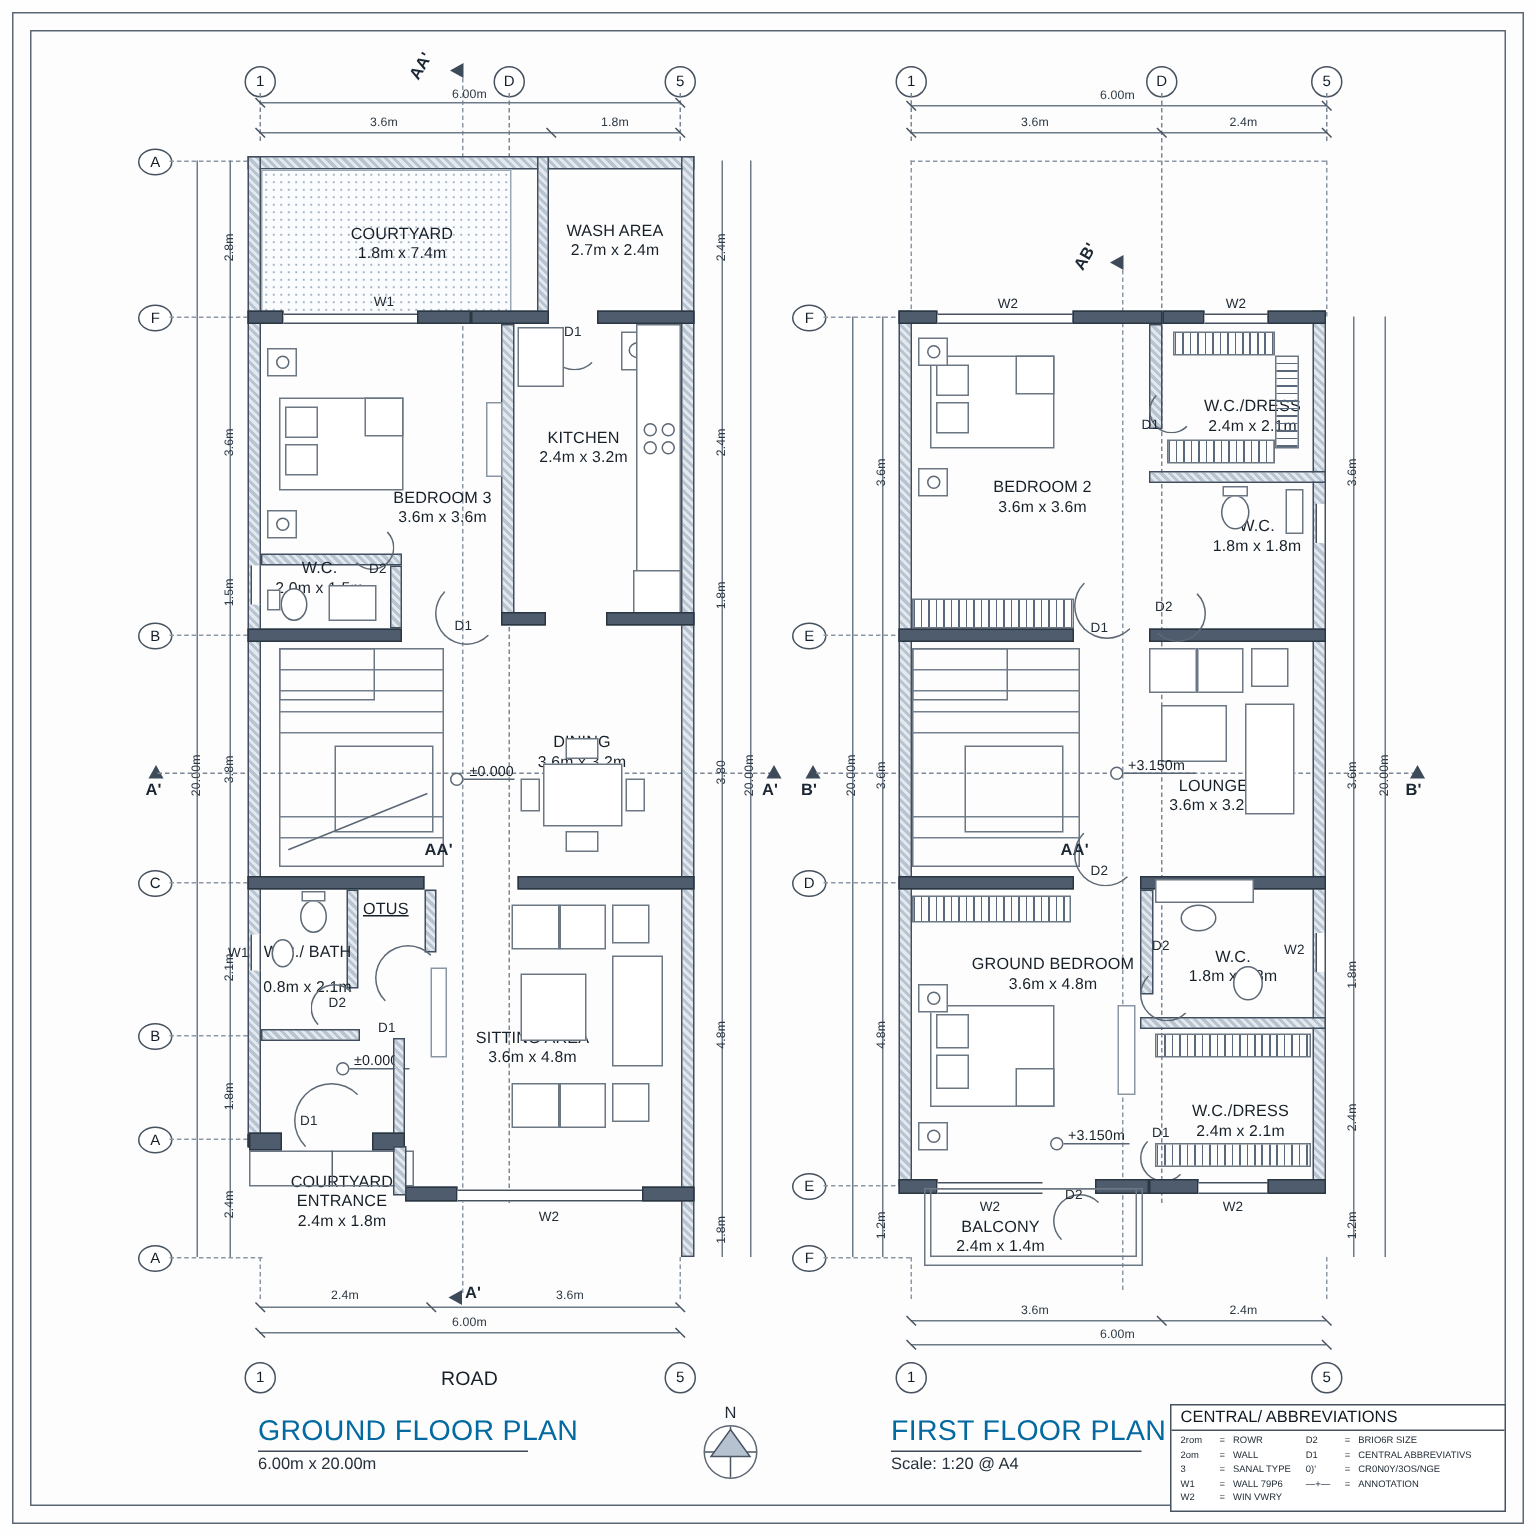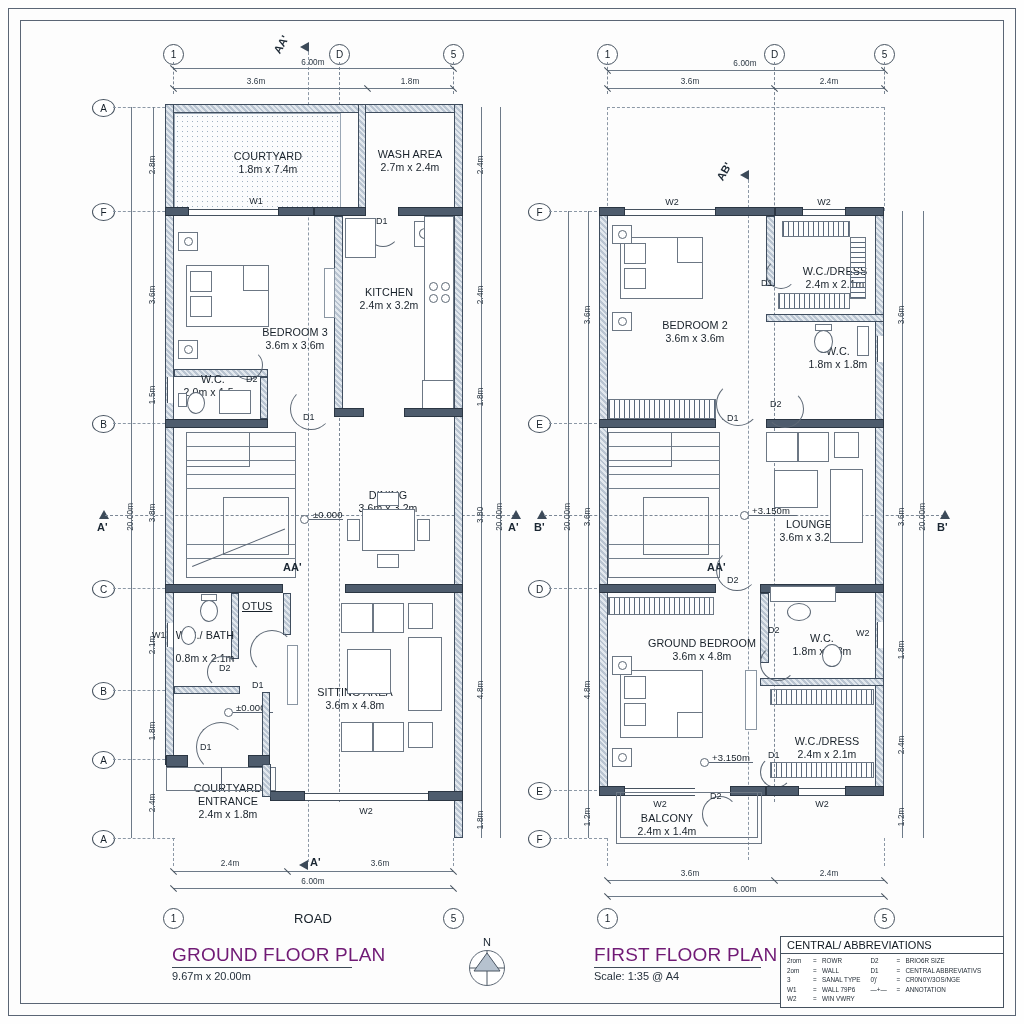--- a/index.html
+++ b/index.html
@@ -69,21 +69,21 @@
 
   
   .tri-up{position:absolute;width:0;height:0;border-left:5px solid transparent;
       border-right:5px solid transparent;border-bottom:9px solid #3c4a59;}
   .tri-left{position:absolute;width:0;height:0;border-top:5px solid transparent;
       border-bottom:5px solid transparent;border-right:9px solid #3c4a59;}
 
   .level-mark{position:absolute;}
 
   
-  .plan-title{position:absolute;font-size:19px;color:#701a75;letter-spacing:.2px;white-space:nowrap;}
+  .plan-title{position:absolute;font-size:19px;color:#0369a1;letter-spacing:.2px;white-space:nowrap;}
   .plan-title-ul{position:absolute;height:0;border-top:1.4px solid #3e4a57;}
   .plan-sub{position:absolute;font-size:11px;color:#26313c;white-space:nowrap;}
 
   
   .legend{position:absolute;border:1.2px solid #46525f;background:#fff;box-sizing:border-box;}
   .legend-hd{font-size:11px;padding:2px 5px 2px 6px;border-bottom:1.1px solid #46525f;color:#111a22;}
   .legend-body{display:flex;padding:3px 6px 4px 6px;gap:10px;}
   .legend-col{display:flex;flex-direction:column;gap:1px;}
   .legend-row{display:flex;font-size:6.3px;color:#1d2731;line-height:1.35;white-space:nowrap;}
   .legend-k{width:26px;}
@@ -324,21 +324,21 @@
     <div class="tick" style="left:449px;top:871px;"></div>
     <div class="tick" style="left:169px;top:888px;"></div>
       <div class="tick" style="left:449px;top:888px;"></div>
 
     <div class="bub rnd" style="left:163px;top:908px;">1</div>
     <div class="bub rnd" style="left:443px;top:908px;">5</div>
     <div class="lbl c" style="left:313px;top:911px;font-size:13px;">ROAD</div>
 
     <div class="plan-title" style="left:172px;top:944px;">GROUND FLOOR PLAN</div>
     <div class="plan-title-ul" style="left:172px;top:967px;width:180px;"></div>
-    <div class="plan-sub" style="left:172px;top:970px;">9.67m x 20.00m</div>
+    <div class="plan-sub" style="left:172px;top:970px;">6.00m x 20.00m</div>
 
     <div class="north-n" style="left:483px;top:936px;">N</div>
     <div class="oval" style="left:469px;top:950px;width:36px;height:36px;"></div>
     <svg width="36" height="36" style="position:absolute;left:469px;top:950px;">
       <line x1="18" y1="1" x2="18" y2="35" stroke="#4a5663" stroke-width="1"></line>
       <line x1="1" y1="18" x2="35" y2="18" stroke="#4a5663" stroke-width="1"></line>
       <polygon points="18,3 31,21 5,21" fill="#b6c2cf" stroke="#4a5663" stroke-width="1"></polygon>
     </svg>
   </div>
 
@@ -544,21 +544,21 @@
       <div class="tick" style="left:258px;top:880px;"></div>
     <div class="tick" style="left:368px;top:880px;"></div>
     <div class="tick" style="left:91px;top:896px;"></div>
       <div class="tick" style="left:368px;top:896px;"></div>
 
     <div class="bub rnd" style="left:85px;top:908px;">1</div>
     <div class="bub rnd" style="left:362px;top:908px;">5</div>
 
     <div class="plan-title" style="left:82px;top:944px;">FIRST FLOOR PLAN</div>
     <div class="plan-title-ul" style="left:82px;top:967px;width:167px;"></div>
-    <div class="plan-sub" style="left:82px;top:970px;">Scale: 1:35 @ A4</div>
+    <div class="plan-sub" style="left:82px;top:970px;">Scale: 1:20 @ A4</div>
   </div>
 
   <div class="legend" style="left:780px;top:936px;width:224px;height:72px;">
     <div class="legend-hd">CENTRAL/ ABBREVIATIONS</div>
     <div class="legend-body">
       <div class="legend-col">
         <div class="legend-row">
           <span class="legend-k">2rom</span>
           <span class="legend-s">=</span>
           <span class="legend-d">ROWR</span>

